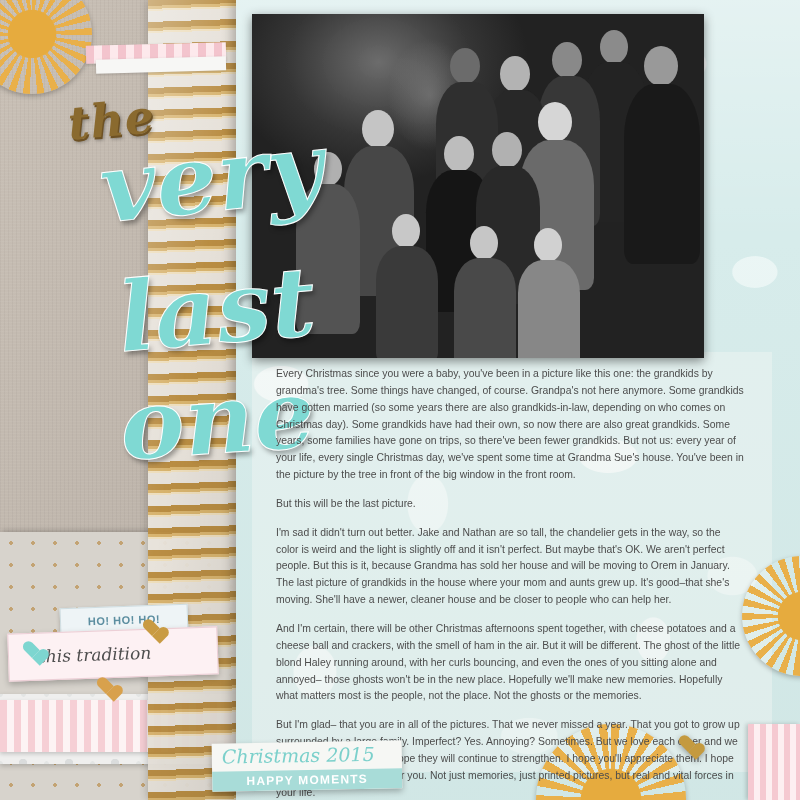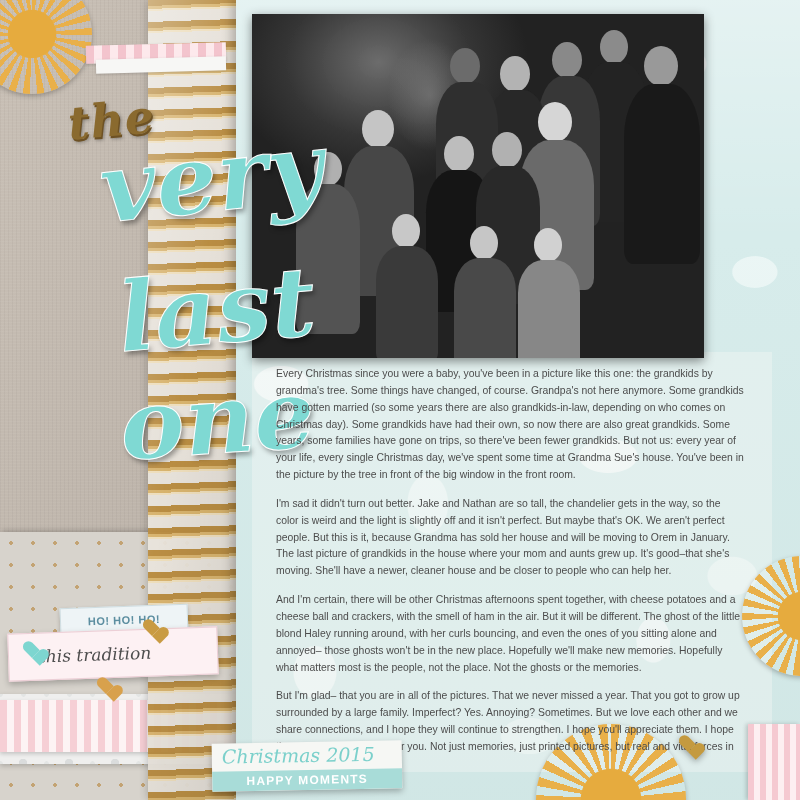--- a/index.html
+++ b/index.html
@@ -309,20 +309,21 @@
     <div class="body" style="left:266px;top:246px;width:62px;height:110px;background:#8a8682;"></div>
   </div>
 
   <div class="layer title-the">the</div>
   <div class="script title-very">very</div>
   <div class="script title-last">last</div>
   <div class="script title-one">one</div>
 
   <div class="layer journal">
     <p>Every Christmas since you were a baby, you've been in a picture like this one: the grandkids by grandma's tree. Some things have changed, of course. Grandpa's not here anymore. Some grandkids have gotten married (so some years there are also grandkids-in-law, depending on who comes on Christmas day). Some grandkids have had their own, so now there are also great grandkids. Some years, some families have gone on trips, so there've been fewer grandkids. But not us: every year of your life, every single Christmas day, we've spent some time at Grandma Sue's house. You've been in the picture by the tree in front of the big window in the front room.</p>
+    <p>But this will be the last picture.</p>
     <p>I'm sad it didn't turn out better. Jake and Nathan are so tall, the chandelier gets in the way, so the color is weird and the light is slightly off and it isn't perfect. But maybe that's OK. We aren't perfect people. But this is it, because Grandma has sold her house and will be moving to Orem in January. The last picture of grandkids in the house where your mom and aunts grew up. It's good–that she's moving. She'll have a newer, cleaner house and be closer to people who can help her.</p>
     <p>And I'm certain, there will be other Christmas afternoons spent together, with cheese potatoes and a cheese ball and crackers, with the smell of ham in the air. But it will be different. The ghost of the little blond Haley running around, with her curls bouncing, and even the ones of you sitting alone and annoyed– those ghosts won't be in the new place. Hopefully we'll make new memories. Hopefully what matters most is the people, not the place. Not the ghosts or the memories.</p>
     <p>But I'm glad– that you are in all of the pictures. That we never missed a year. That you got to grow up surrounded by a large family. Imperfect? Yes. Annoying? Sometimes. But we love each other and we share connections, and I hope they will continue to strengthen. I hope you'll appreciate them. I hope they won't just be ghosts for you. Not just memories, just printed pictures, but real and vital forces in your life.</p>
   </div>
 
   <div class="layer washi-pink"></div>
   <div class="layer washi-white"></div>
 
   <div class="layer hohoho">HO! HO! HO!</div>
 

